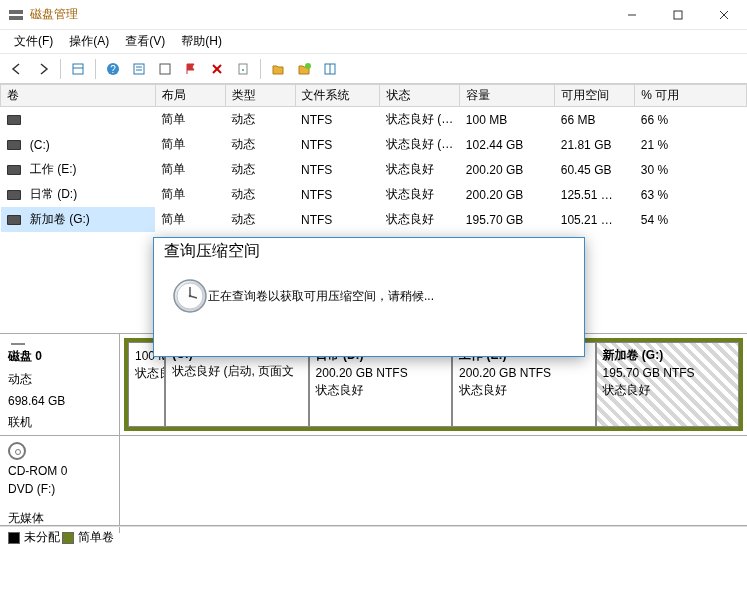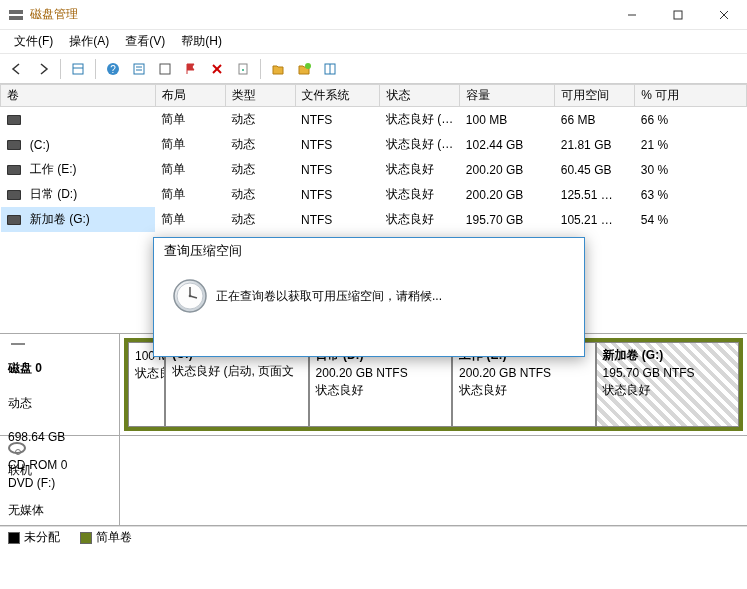--- a/index.html
+++ b/index.html
@@ -35,21 +35,21 @@
   }
   td { padding:4px 6px; height:20px; white-space:nowrap; }
   .vol-icon { display:inline-block; width:14px; height:10px; vertical-align:middle; margin-right:6px; background:#333; border-radius:1px; position:relative; }
   .vol-icon::before { content:""; position:absolute; inset:1px; background:#555; border-radius:1px; }
   tr.sel td:first-child { background:#cde8ff; }
 
   .bottom { display:flex; flex-direction:column; }
   .disk-pane { display:flex; border-bottom:1px solid #aaa; }
   .disk-left {
     width:120px; padding:6px 8px; border-right:1px solid #aaa;
-    display:flex; flex-direction:column; gap:18px;
+    display:flex; flex-direction:column; gap:6px;
   }
   .disk-left .hd-icon { width:20px; height:14px; background:#555; border-radius:2px; margin-bottom:2px; position:relative;}
   .disk-left .hd-icon::after{content:"";position:absolute;left:3px;top:3px;right:3px;bottom:3px;border:1px solid #888;}
   .disk-left .title { font-weight:bold; }
   .disk-parts {
     flex:1; display:flex; padding:4px; gap:0;
     background:#fff;
   }
   .disk-parts-inner{
     flex:1; display:flex; border:4px solid #6b7f1f; 
@@ -57,38 +57,38 @@
   .part {
     border:1px solid #888; padding:4px 6px; display:flex; flex-direction:column; gap:2px;
     background:#fff; overflow:hidden;
   }
   .part .pt { font-weight:bold; white-space:nowrap;}
   .part .ps { white-space:nowrap; }
   .part.hatched {
     background: repeating-linear-gradient(45deg,#fff,#fff 4px,#d7d7d7 4px,#d7d7d7 8px);
   }
 
-  .cd-pane { display:flex; border-bottom:1px solid #aaa; }
+  .cd-pane { display:flex; border-bottom:1px solid #aaa;flex-direction:column; }
   .cd-left { width:120px; padding:6px 8px; border-right:1px solid #aaa; display:flex; flex-direction:column; gap:4px;}
   .cd-left .cd-icon{width:18px;height:18px;border:2px solid #777;border-radius:50%;position:relative;}
   .cd-left .cd-icon::after{content:"";position:absolute;left:5px;top:5px;width:4px;height:4px;border:1px solid #777;border-radius:50%;}
   .cd-right{flex:1;}
 
-  .legend { height:22px; display:flex; align-items:center; gap:20px; padding-left:8px; border-top:1px solid #ddd;}
+  .legend { height:22px; display:flex; align-items:center; gap:2px; padding-left:8px; border-top:1px solid #ddd;}
   .swatch { width:12px; height:12px; display:inline-block; margin-right:4px; vertical-align:middle; border:1px solid #666;}
   .swatch.black{background:#000;}
   .swatch.olive{background:#6b7f1f;}
 
   .dialog {
     position:absolute; left:153px; top:237px; width:432px; height:120px;
     background:#fff; border:1px solid #3a8ccb; box-shadow:0 3px 14px rgba(0,0,0,.35);
     z-index:10;
   }
-  .dialog-title { height:26px; display:flex; align-items:center; padding:0 10px; background:#fff; font-size:13px;}
-  .dialog-body { display:flex; align-items:center; gap:8px; padding:14px 18px; }
+  .dialog-title { height:26px; display:flex; align-items:center; padding:0 10px; background:#fff; font-size:16px;}
+  .dialog-body { display:flex; align-items:center; gap:0; padding:14px 18px; }
   .clock-icon { width:36px; height:36px; }
 
   .col-vol{width:155px;} .col-layout{width:70px;} .col-type{width:70px;}
   .col-fs{width:85px;} .col-status{width:80px;} .col-cap{width:95px;}
   .col-free{width:80px;} .col-pct{width:112px;}
 </style>
 </head>
 <body>
 
 <div class="titlebar">

